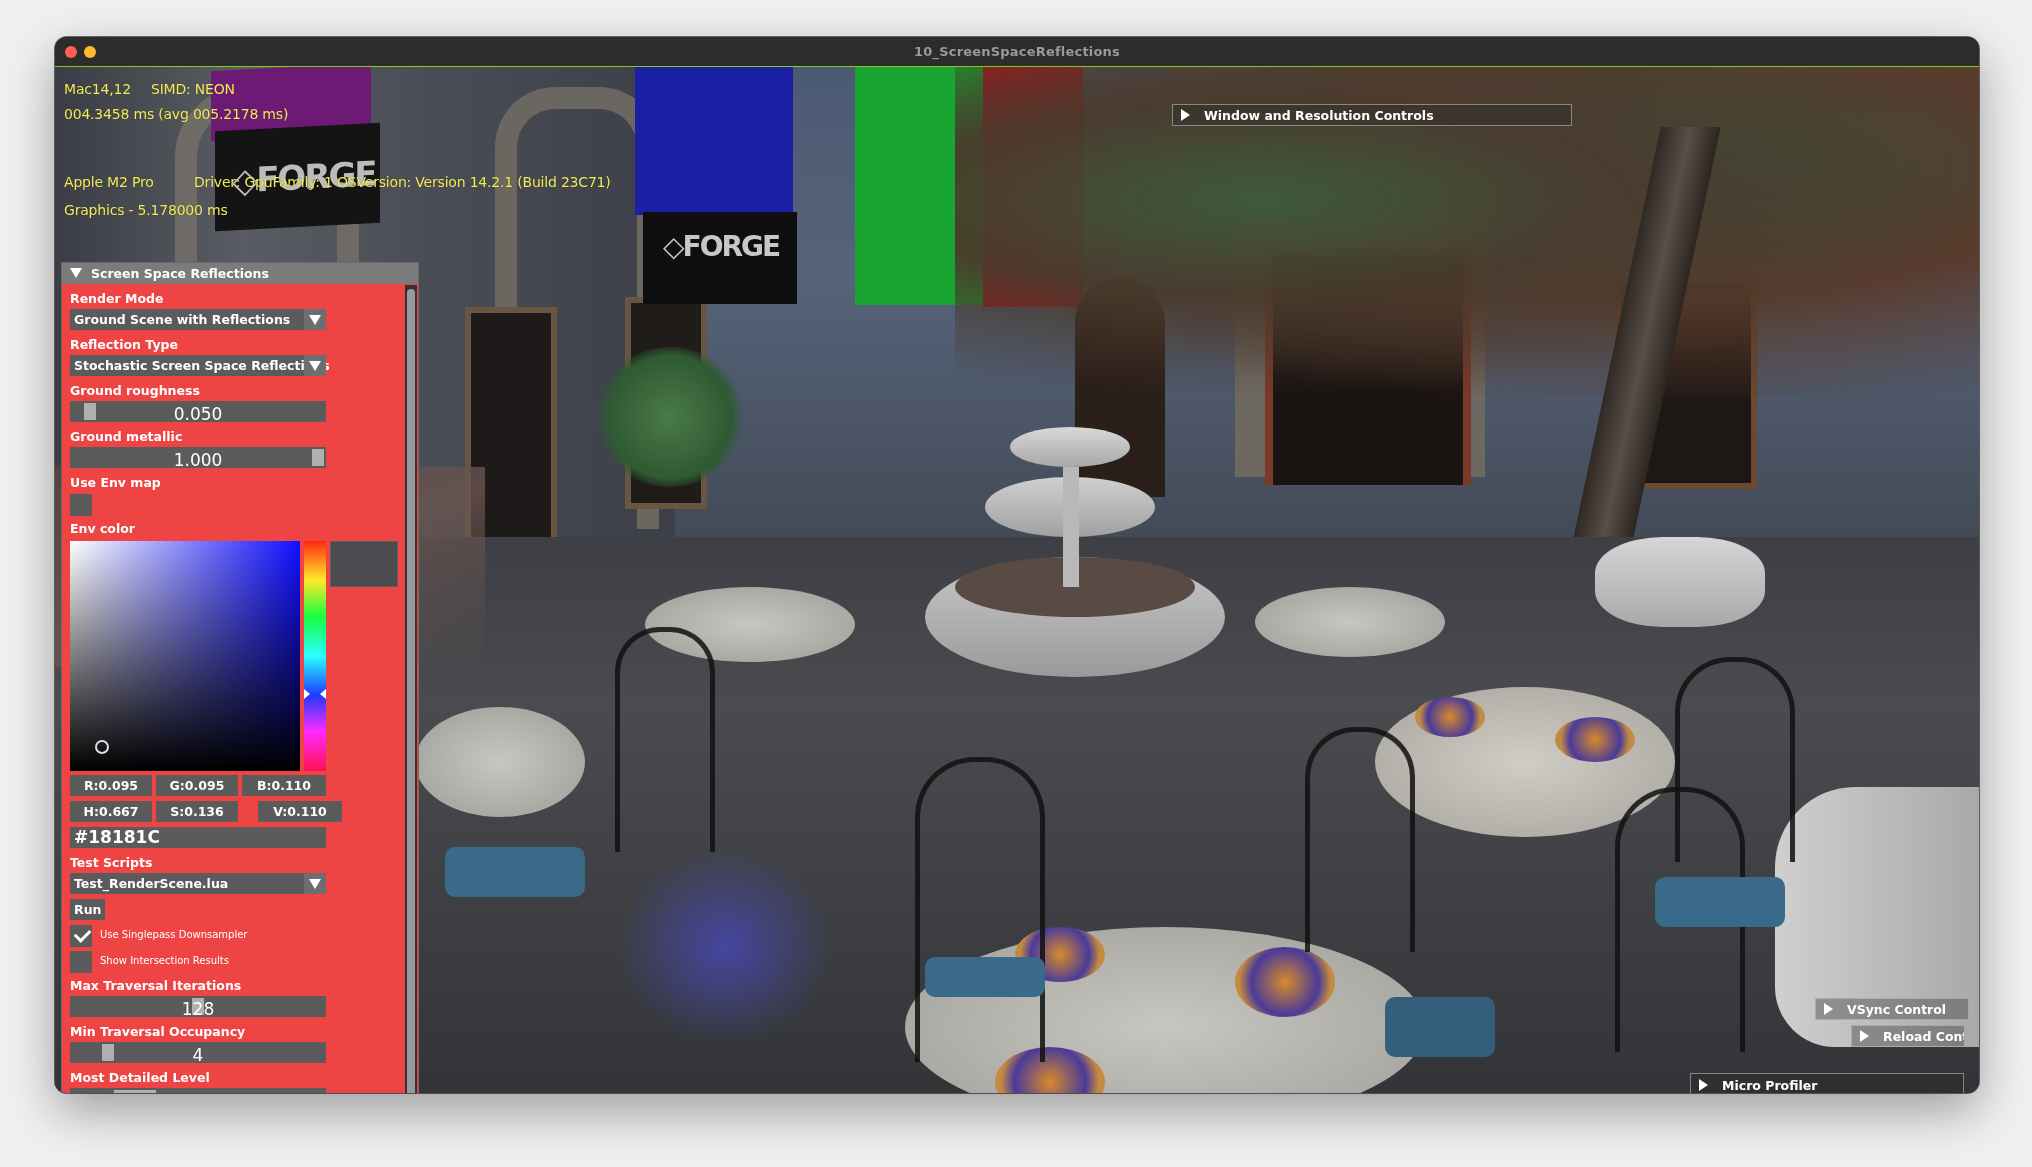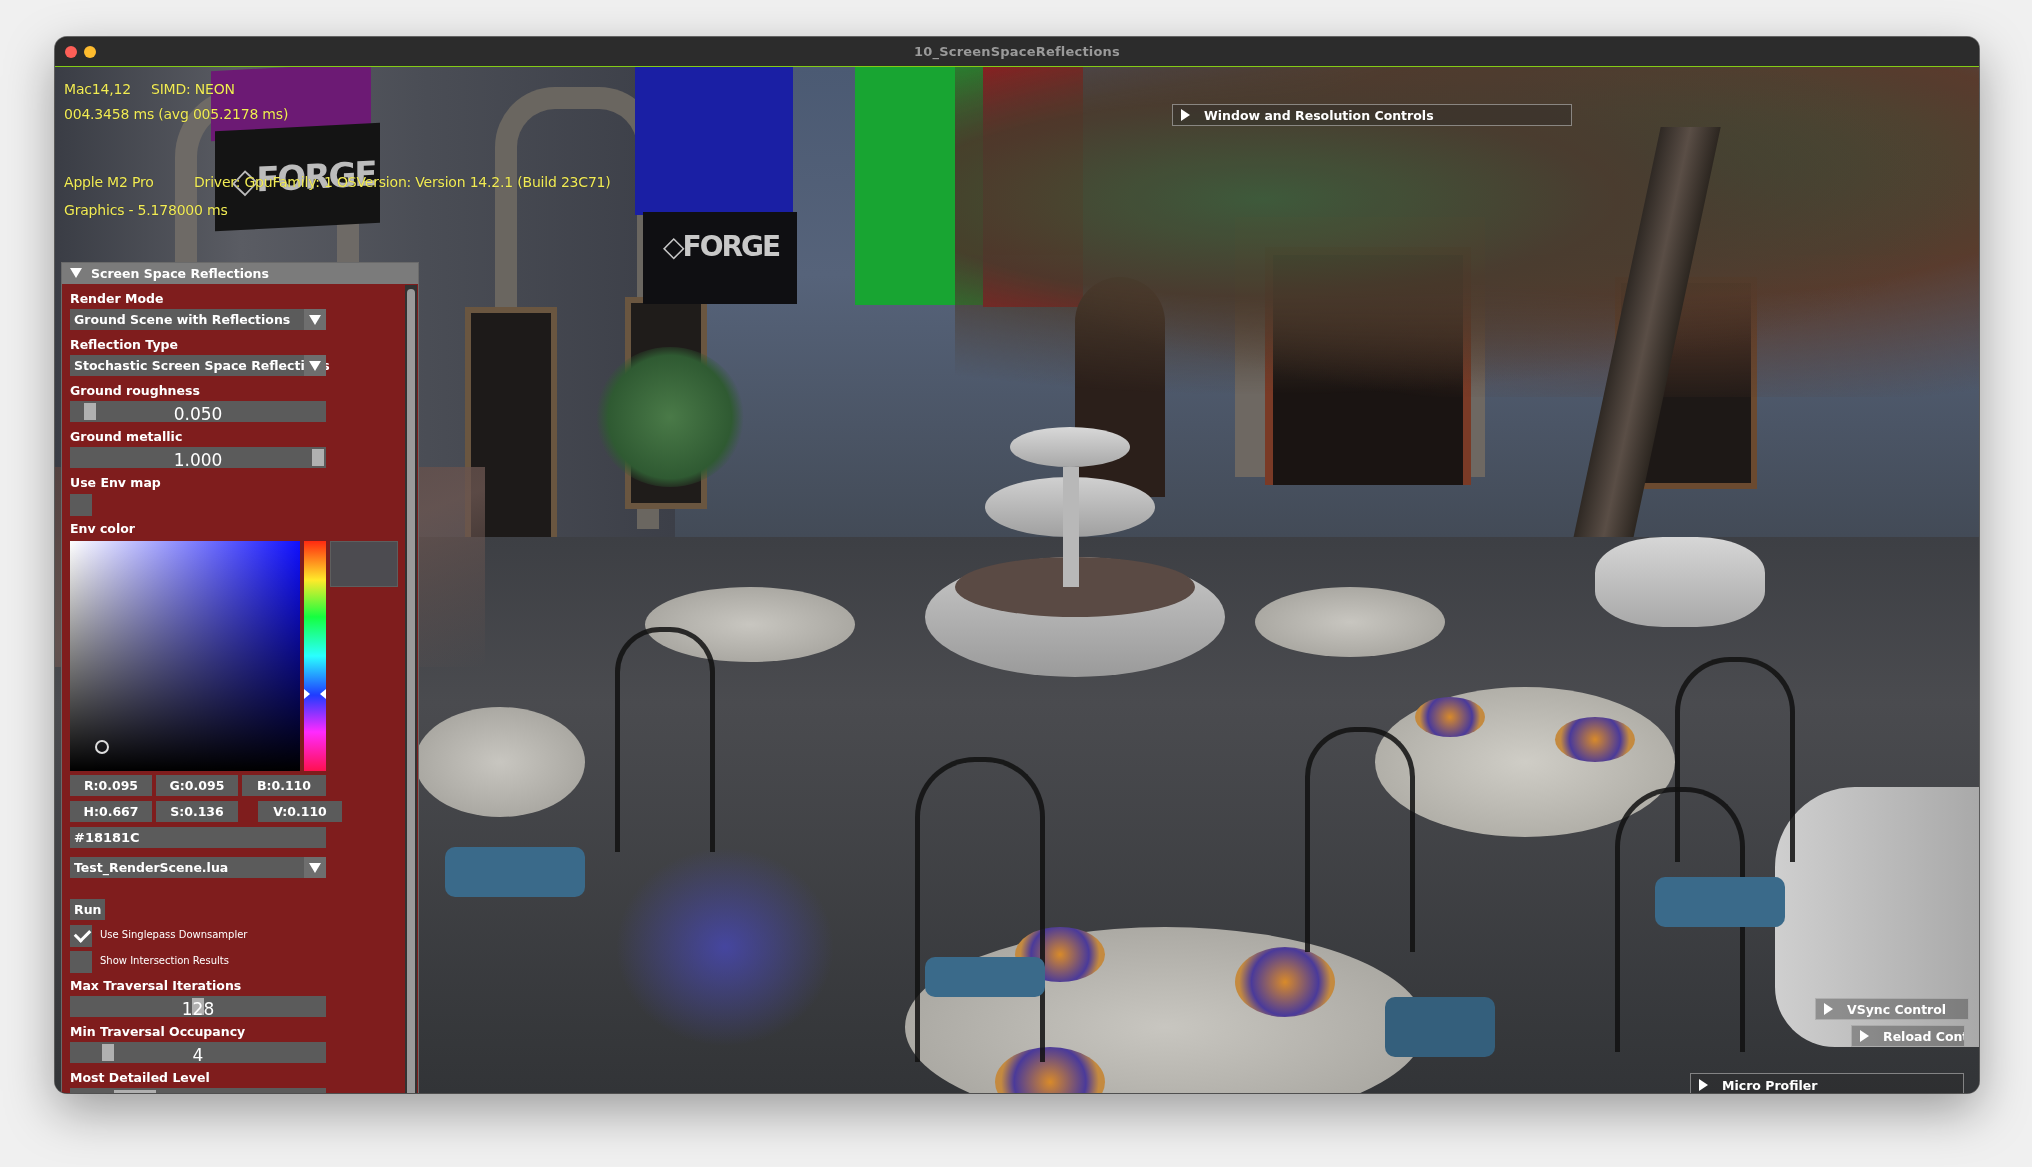--- a/index.html
+++ b/index.html
@@ -35,21 +35,21 @@
     position:absolute; border:1px solid rgba(200,200,200,0.55); background:rgba(40,40,40,0.35);
     color:#fff; font-size:12.5px; font-weight:bold; white-space:nowrap; overflow:hidden;
   }
   .collapse-box .tri {
     display:inline-block; width:0; height:0; border-top:6px solid transparent; border-bottom:6px solid transparent;
     border-left:9px solid #fff; vertical-align:middle; margin:0 14px 0 8px; position:relative; top:-1px;
   }
   .collapse-box span.lbl { vertical-align:middle; }
   
   .panel {
-    position:absolute; left:6px; top:195px; width:356px; height:861px; background:#7f1d1d;
+    position:absolute; left:6px; top:195px; width:356px; height:861px; background:#ef4444;
     border:1px solid #6a6a6a; border-bottom:none; overflow:hidden;
   }
   .panel-header {
     position:absolute; left:0; top:0; right:0; height:21px; background:#7b7b7b; color:#fff;
     font-size:12.5px; font-weight:bold;
   }
   .panel-header .tri-down {
     position:absolute; left:8px; top:5px; width:0; height:0; border-left:6px solid transparent;
     border-right:6px solid transparent; border-top:10px solid #fff;
   }
@@ -69,21 +69,21 @@
   .cb-label { position:absolute; left:38px; color:#fff; font-size:10px; font-weight:normal; white-space:nowrap; }
   .btn { position:absolute; left:8px; height:21px; background:#5b5b5b; color:#fff; font-size:12.5px; font-weight:bold; padding:0 4px; line-height:21px; }
   .sv-square { position:absolute; left:8px; width:230px; height:230px;
     background: linear-gradient(to bottom, rgba(0,0,0,0), #000), linear-gradient(to right, #fff, #1010ff); }
   .sv-cursor { position:absolute; width:10px; height:10px; border:2px solid #ddd; border-radius:50%; }
   .hue-bar { position:absolute; left:242px; width:22px; height:230px;
     background: linear-gradient(to bottom, #ff2a10 0%, #ffea2a 17%, #15ff40 33%, #2affff 50%, #1f3cff 67%, #ff2aff 83%, #ff1050 100%); }
   .hue-mark { position:absolute; width:0; height:0; border-top:5px solid transparent; border-bottom:5px solid transparent; }
   .swatch { position:absolute; left:268px; width:66px; height:44px; background:#4c4b50; border:1px solid #5e5e5e; }
   .field { position:absolute; height:21px; background:#5b5b5b; color:#fff; font-size:12.5px; font-weight:bold; text-align:center; line-height:21px; }
-  .hexfield { position:absolute; left:8px; width:256px; height:21px; background:#5b5b5b; color:#fff; font-size:13px; font-weight:bold; line-height:21px; }
+  .hexfield { position:absolute; left:8px; width:256px; height:21px; background:#5b5b5b; color:#fff; font-size:17px; font-weight:bold; line-height:21px; }
   .hexfield span { padding-left:4px; }
 </style>
 </head>
 <body>
 
 <div class="window">
   <div class="titlebar">
     <div class="traffic close"></div>
     <div class="traffic min"></div>
     <div class="title">10_ScreenSpaceReflections</div>
@@ -227,21 +227,21 @@
 
       <div class="field" style="left:8px;top:512px;width:82px;">R:0.095</div>
       <div class="field" style="left:94px;top:512px;width:82px;">G:0.095</div>
       <div class="field" style="left:180px;top:512px;width:84px;">B:0.110</div>
       <div class="field" style="left:8px;top:538px;width:82px;">H:0.667</div>
       <div class="field" style="left:94px;top:538px;width:82px;">S:0.136</div>
       <div class="field" style="left:196px;top:538px;width:84px;">V:0.110</div>
       <div class="hexfield" style="top:564px;"><span>#18181C</span></div>
 
       <div class="lbl-row" style="top:592px;">Test Scripts</div>
-      <div class="combo" style="top:594px;text-align:center;">
+      <div class="combo" style="top:610px;text-align:center;">
         <span class="val">Test_RenderScene.lua</span>
         <span class="arrow-box">
             <i></i>
           </span>
       </div>
       <div class="btn" style="top:636px;">Run</div>
 
       <div class="checkbox" style="top:662px;">
         <div class="check"></div>
       </div>

